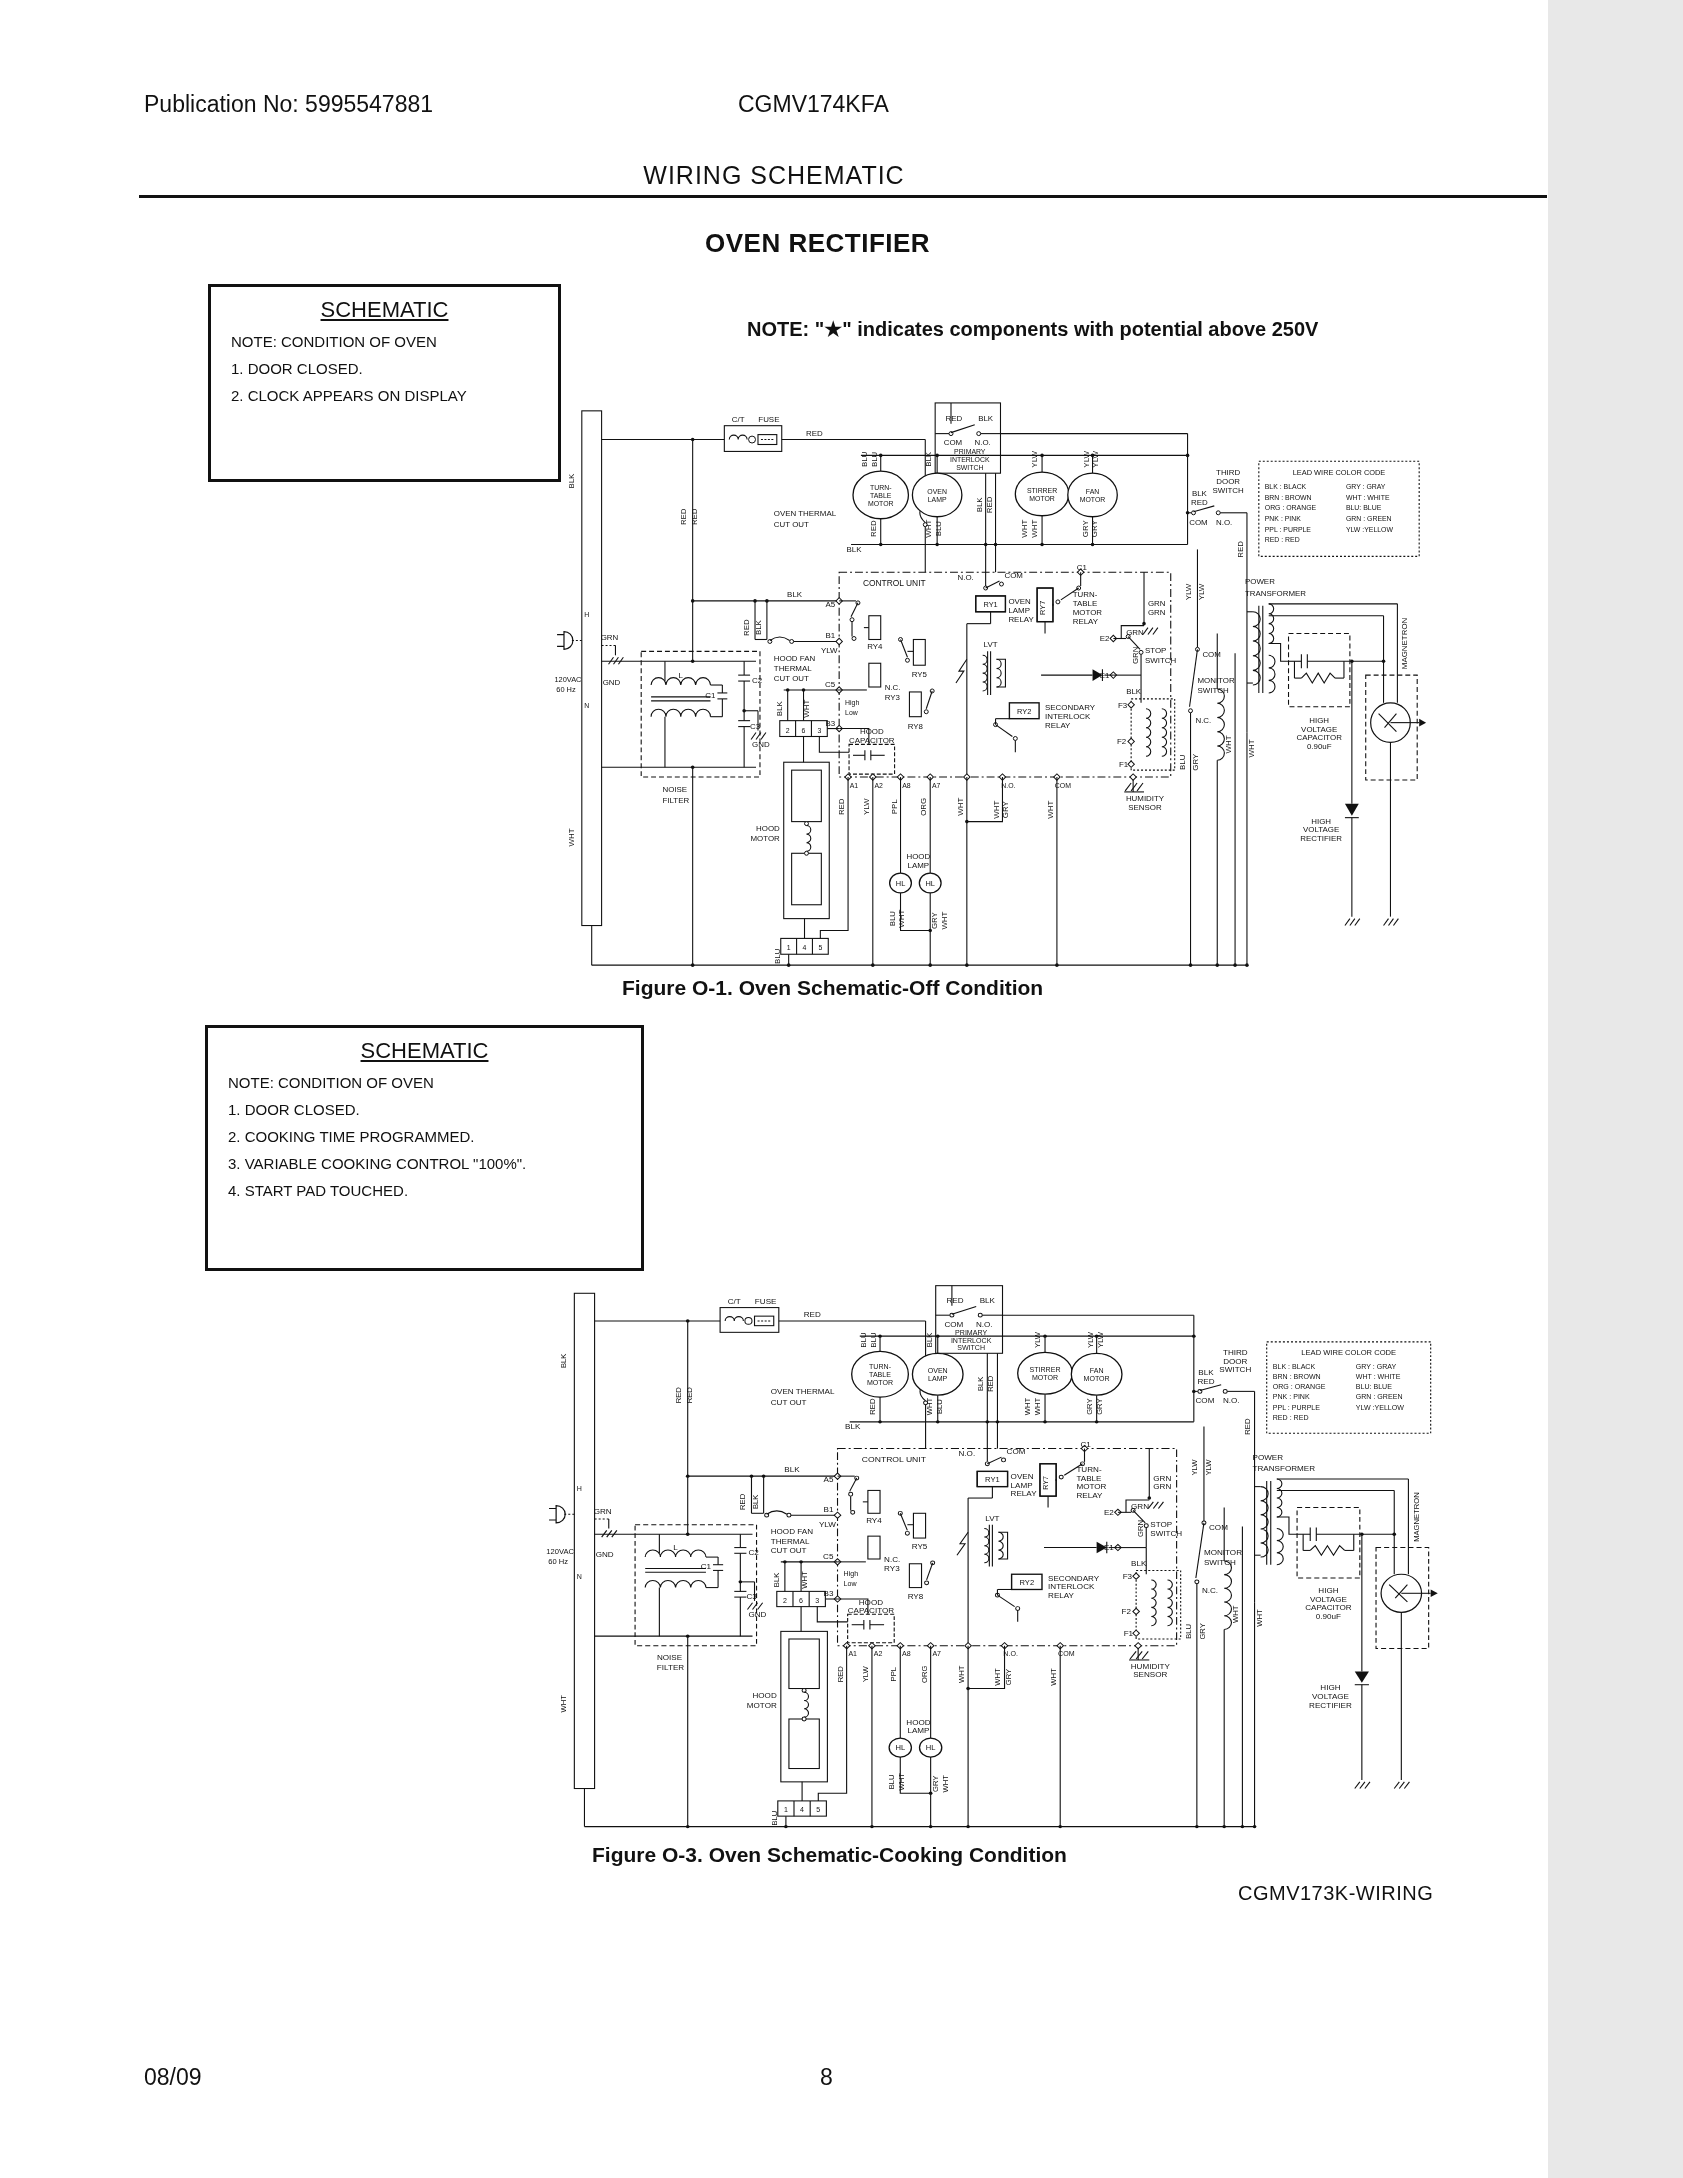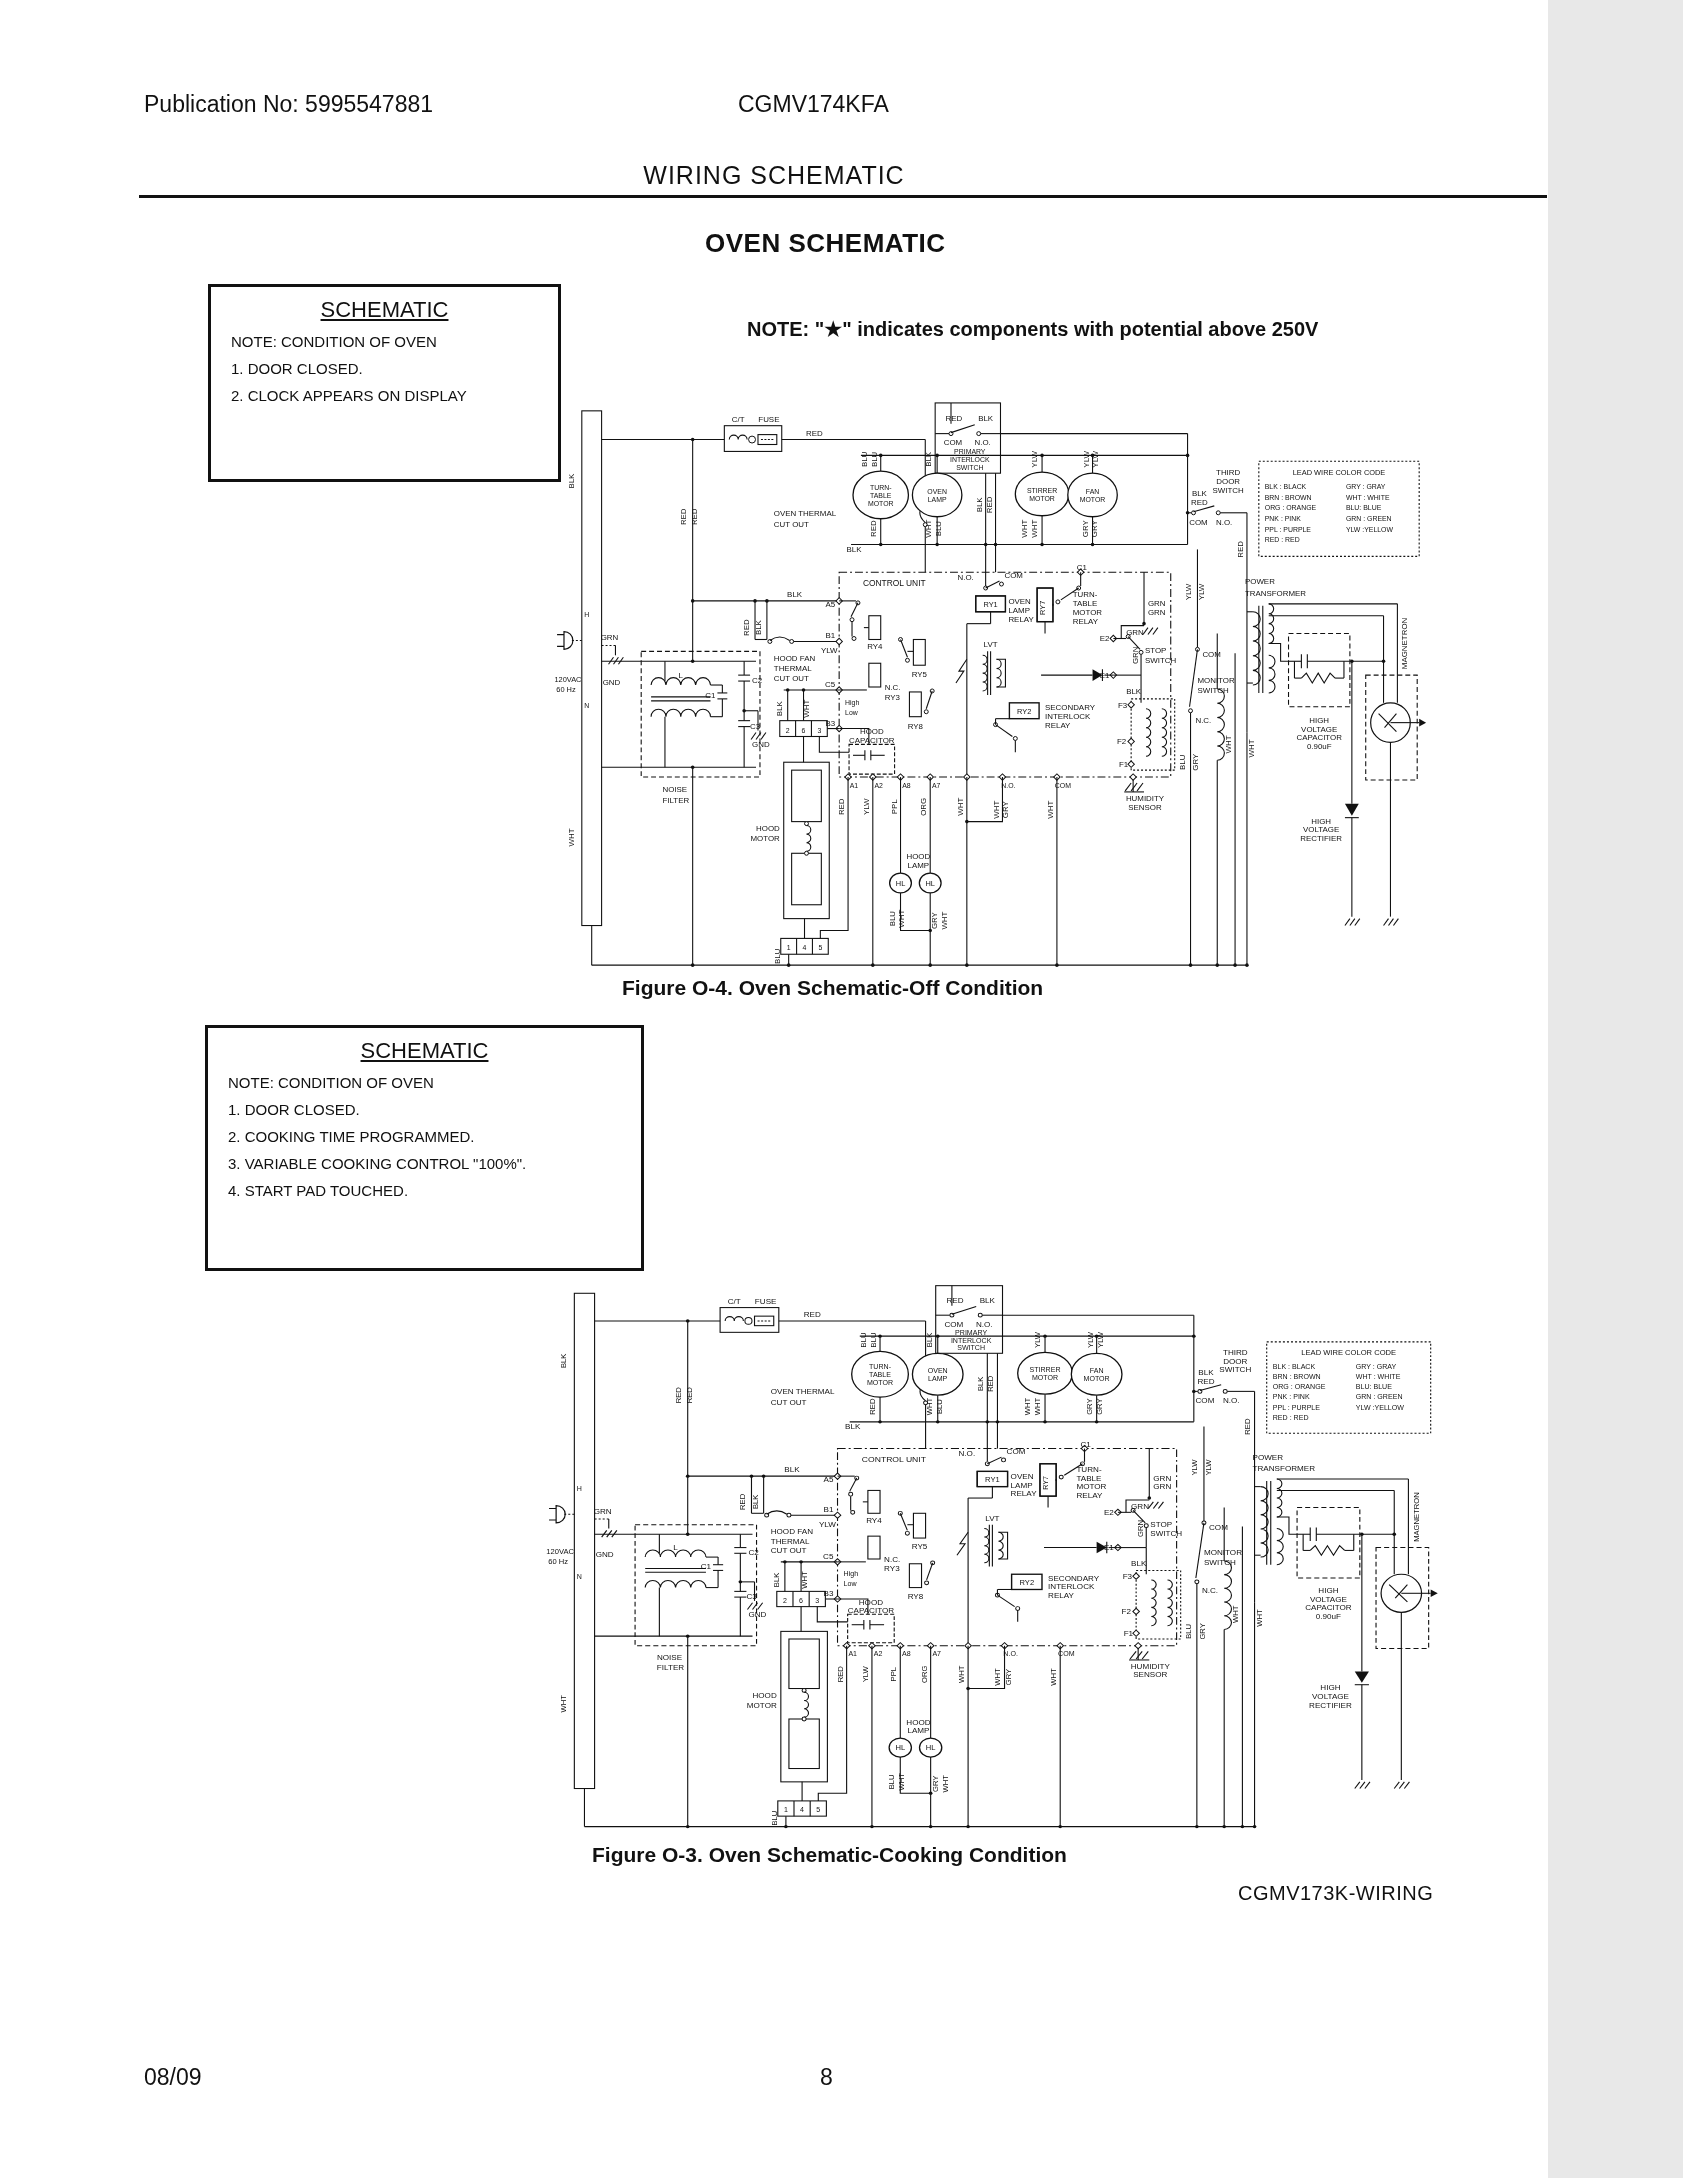--- a/index.html
+++ b/index.html
@@ -22,21 +22,21 @@
 </style>
 </head>
 <body>
 
 <div id="page">
 
   <div class="abs hdr" style="left:144px;top:91px">Publication No: 5995547881</div>
   <div class="abs hdr" style="left:738px;top:91px">CGMV174KFA</div>
   <div class="abs sec-title">WIRING SCHEMATIC</div>
   <div class="abs rule"></div>
-  <div class="abs oven-head">OVEN SCHEMATIC</div>
+  <div class="abs oven-head">OVEN RECTIFIER</div>
 
   <div class="notebox" style="left:208px;top:284px;width:353px;height:198px">
     <div class="nb-title">SCHEMATIC</div>
     <div>
         <div class="nb-line">NOTE: CONDITION OF OVEN</div>
         <div class="nb-line">1. DOOR CLOSED.</div>
         <div class="nb-line">2. CLOCK APPEARS ON DISPLAY</div>
       </div>
   </div>
 
@@ -525,21 +525,21 @@
       <text x="228" y="450" font-size="8" text-anchor="end" fill="#111111">MOTOR</text>
       <text x="368" y="468" font-size="8" text-anchor="middle" fill="#111111">HOOD</text>
       <text x="368" y="477" font-size="8" text-anchor="middle" fill="#111111">LAMP</text>
       <text x="344" y="528" font-size="8" text-anchor="middle" fill="#111111" transform="rotate(-90 344 528)">BLU</text>
       <text x="354" y="528" font-size="8" text-anchor="middle" fill="#111111" transform="rotate(-90 354 528)">WHT</text>
       <text x="387" y="530" font-size="8" text-anchor="middle" fill="#111111" transform="rotate(-90 387 530)">GRY</text>
       <text x="397" y="530" font-size="8" text-anchor="middle" fill="#111111" transform="rotate(-90 397 530)">WHT</text>
       <text x="228" y="566" font-size="8" text-anchor="middle" fill="#111111" transform="rotate(-90 228 566)">BLU</text>
     </svg>
 
-  <div class="abs caption" style="left:622px;top:976px">Figure O-4. Oven Schematic-Off Condition</div>
+  <div class="abs caption" style="left:622px;top:976px">Figure O-1. Oven Schematic-Off Condition</div>
 
   <div class="notebox" style="left:205px;top:1025px;width:439px;height:246px">
     <div class="nb-title">SCHEMATIC</div>
     <div>
         <div class="nb-line">NOTE: CONDITION OF OVEN</div>
         <div class="nb-line">1. DOOR CLOSED.</div>
         <div class="nb-line">2. COOKING TIME PROGRAMMED.</div>
         <div class="nb-line">3. VARIABLE COOKING CONTROL "100%".</div>
         <div class="nb-line">4. START PAD TOUCHED.</div>
       </div>

